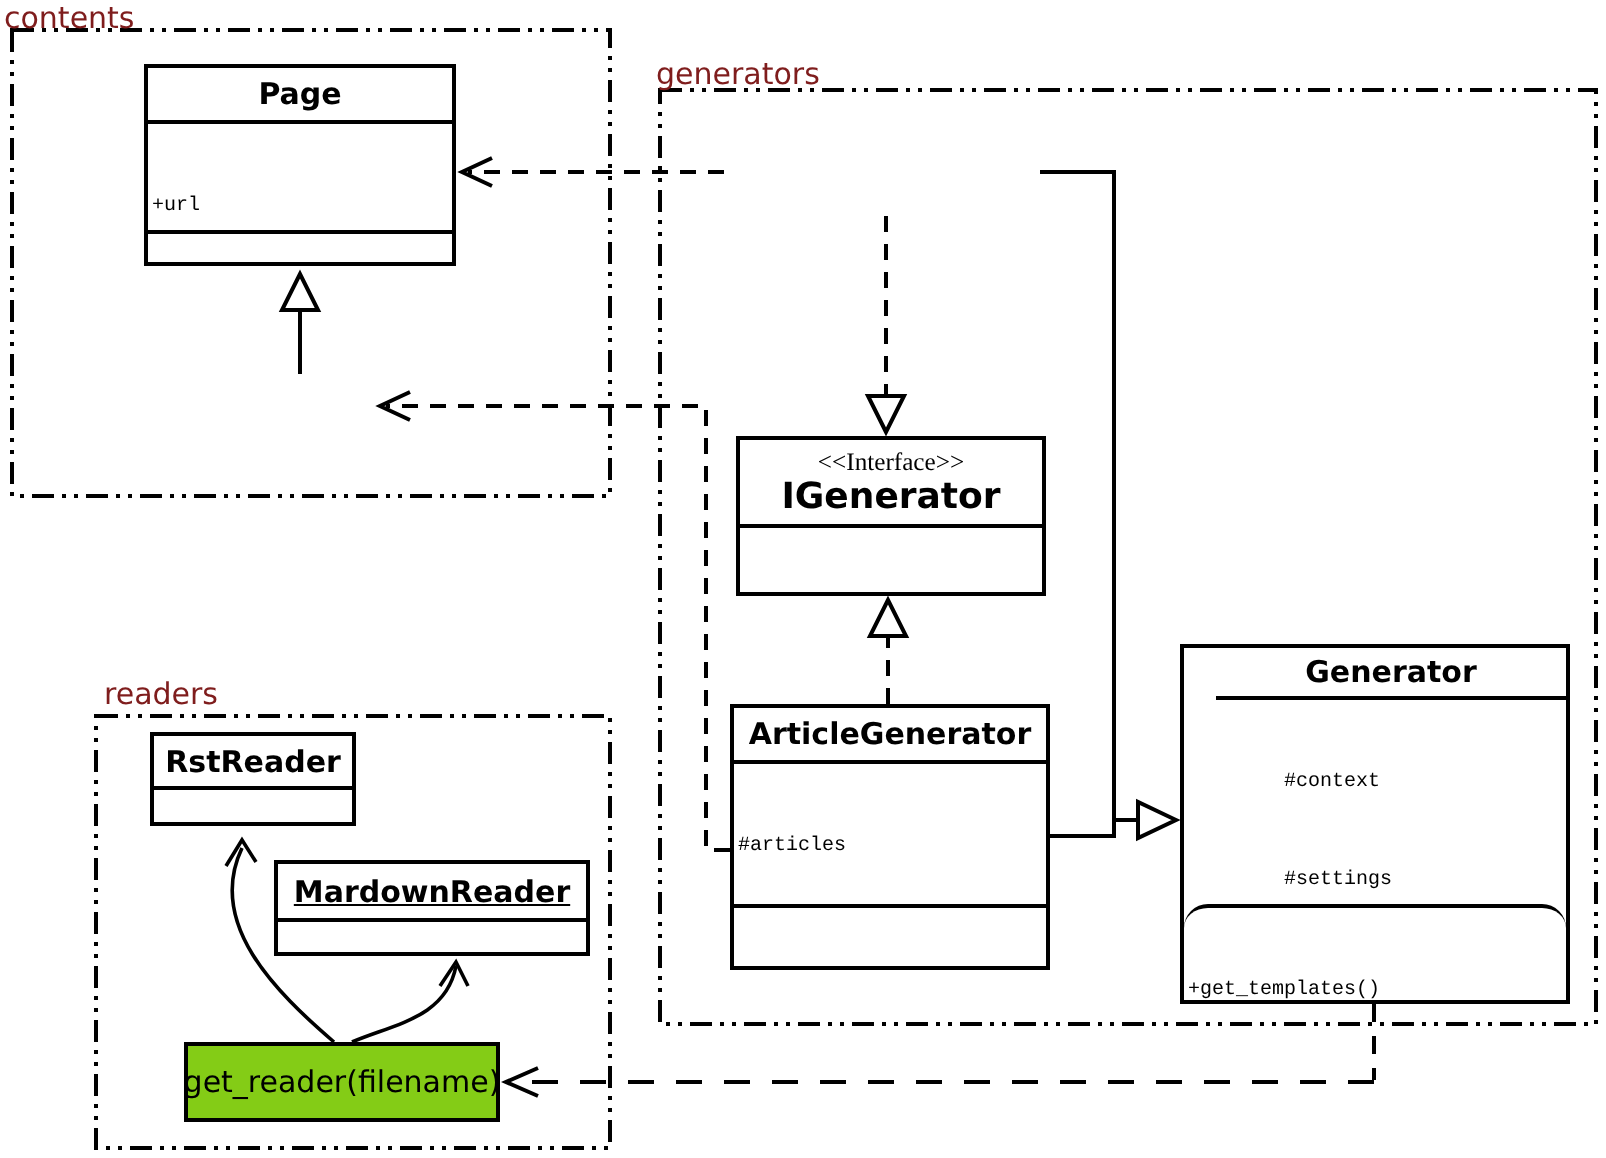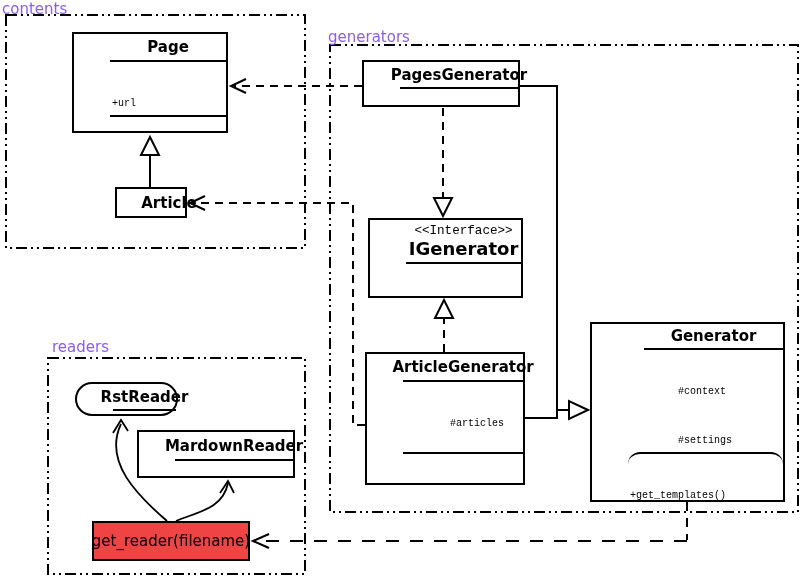--- a/index.html
+++ b/index.html
@@ -1,32 +1,32 @@
 <!DOCTYPE html>
 <html><head>
 <meta charset="utf-8">
 <style>
   html,body{margin:0;padding:0;background:#fff;}
   .canvas{position:relative;width:803px;height:579px;background:#ffffff;overflow:hidden;
           font-family:"DejaVu Sans",sans-serif;color:#000;}
   .wires{position:absolute;left:0;top:0;}
-  .pkg-label{position:absolute;font-size:15px;line-height:16px;color:#8b5cf6;white-space:nowrap;}
+  .pkg-label{position:absolute;font-size:15px;line-height:16px;color:#7f1d1d;white-space:nowrap;}
   .cls{position:absolute;background:#fff;border:2px solid #000;box-sizing:border-box;
-       display:flex;flex-direction:column;padding-left:36px;}
+       display:flex;flex-direction:column;}
   .cls .title{font-weight:bold;font-size:15px;text-align:center;
               display:flex;flex-direction:column;align-items:center;justify-content:center;
               border-bottom:2px solid #000;flex:0 0 auto;}
   .cls .title.no-divider{border-bottom:none;flex:1 1 auto;}
-  .stereotype{font-family:Liberation Mono, monospace;font-weight:normal;font-size:12.6px;line-height:15px;}
+  .stereotype{font-family:Liberation Serif, serif;font-weight:normal;font-size:12.6px;line-height:15px;}
   .iname{font-size:18px;line-height:19px;font-weight:bold;}
   .compart{font-family:Liberation Mono, monospace;font-size:10px;line-height:16px;
            padding:2px 0 0 2px;white-space:pre;flex:0 0 auto;overflow:hidden;}
   .compart.methods-divided{border-top:2px solid #000;}
   .compart div{white-space:pre;}
-  .plainbox{position:absolute;background:#ef4444;border:2px solid #000;box-sizing:border-box;
+  .plainbox{position:absolute;background:#84cc16;border:2px solid #000;box-sizing:border-box;
             display:flex;align-items:center;justify-content:center;font-size:15px;}
 </style>
 </head>
 <body>
 
 <div class="canvas">
 
   <svg class="wires" width="803" height="579" viewBox="0 0 803 579">
 
     <rect x="6" y="15" width="299" height="233" fill="none" stroke="#000" stroke-width="2" stroke-dasharray="11 4 2 4 2 4"></rect>
@@ -72,45 +72,36 @@
     <div class="compart" style="height:51px;">
       <div>+url</div>
       
       
     </div>
     <div class="compart methods-divided" style="flex:1;">
       
     </div>
   </div>
 
-  <div class="cls" style="left:115px;top:187px;width:72px;height:31px;">
-    <div class="title no-divider">Article</div>
-  </div>
 
-  <div class="cls" style="left:362px;top:60px;width:158px;height:47px;">
-    <div class="title" style="height:25px;">PagesGenerator</div>
-    <div class="compart" style="flex:1;">
-      
-    </div>
-  </div>
 
   <div class="cls" style="left:368px;top:218px;width:155px;height:80px;">
     <div class="title" style="height:42px;">
       <span class="stereotype">&lt;&lt;Interface&gt;&gt;</span>
       <span class="iname">IGenerator</span>
     </div>
     <div class="compart" style="flex:1;">
       
       
     </div>
   </div>
 
   <div class="cls" style="left:365px;top:352px;width:160px;height:133px;">
     <div class="title" style="height:26px;">ArticleGenerator</div>
-    <div class="compart" style="height:68px;margin-left:45px;">
+    <div class="compart" style="height:68px;">
       <div>#articles</div>
       
       
       
     </div>
     <div class="compart methods-divided" style="flex:1;">
       
       
     </div>
   </div>
@@ -125,29 +116,29 @@
       
       
     </div>
     <div class="compart methods-divided" style="flex:1;border-radius:12px;">
       <div>+get_templates()</div>
       
       
     </div>
   </div>
 
-  <div class="cls" style="left:75px;top:382px;width:103px;height:34px;border-radius:18px;">
+  <div class="cls" style="left:75px;top:366px;width:103px;height:47px;">
     <div class="title" style="height:25px;">RstReader</div>
     <div class="compart" style="flex:1;">
       
     </div>
   </div>
 
   <div class="cls" style="left:137px;top:430px;width:158px;height:48px;">
-    <div class="title" style="height:27px;">MardownReader</div>
+    <div class="title" style="height:27px;text-decoration:underline;">MardownReader</div>
     <div class="compart" style="flex:1;">
       
     </div>
   </div>
 
   <div class="plainbox" style="left:92px;top:521px;width:158px;height:40px;">get_reader(filename)</div>
 
 </div>
 
 </body></html>

